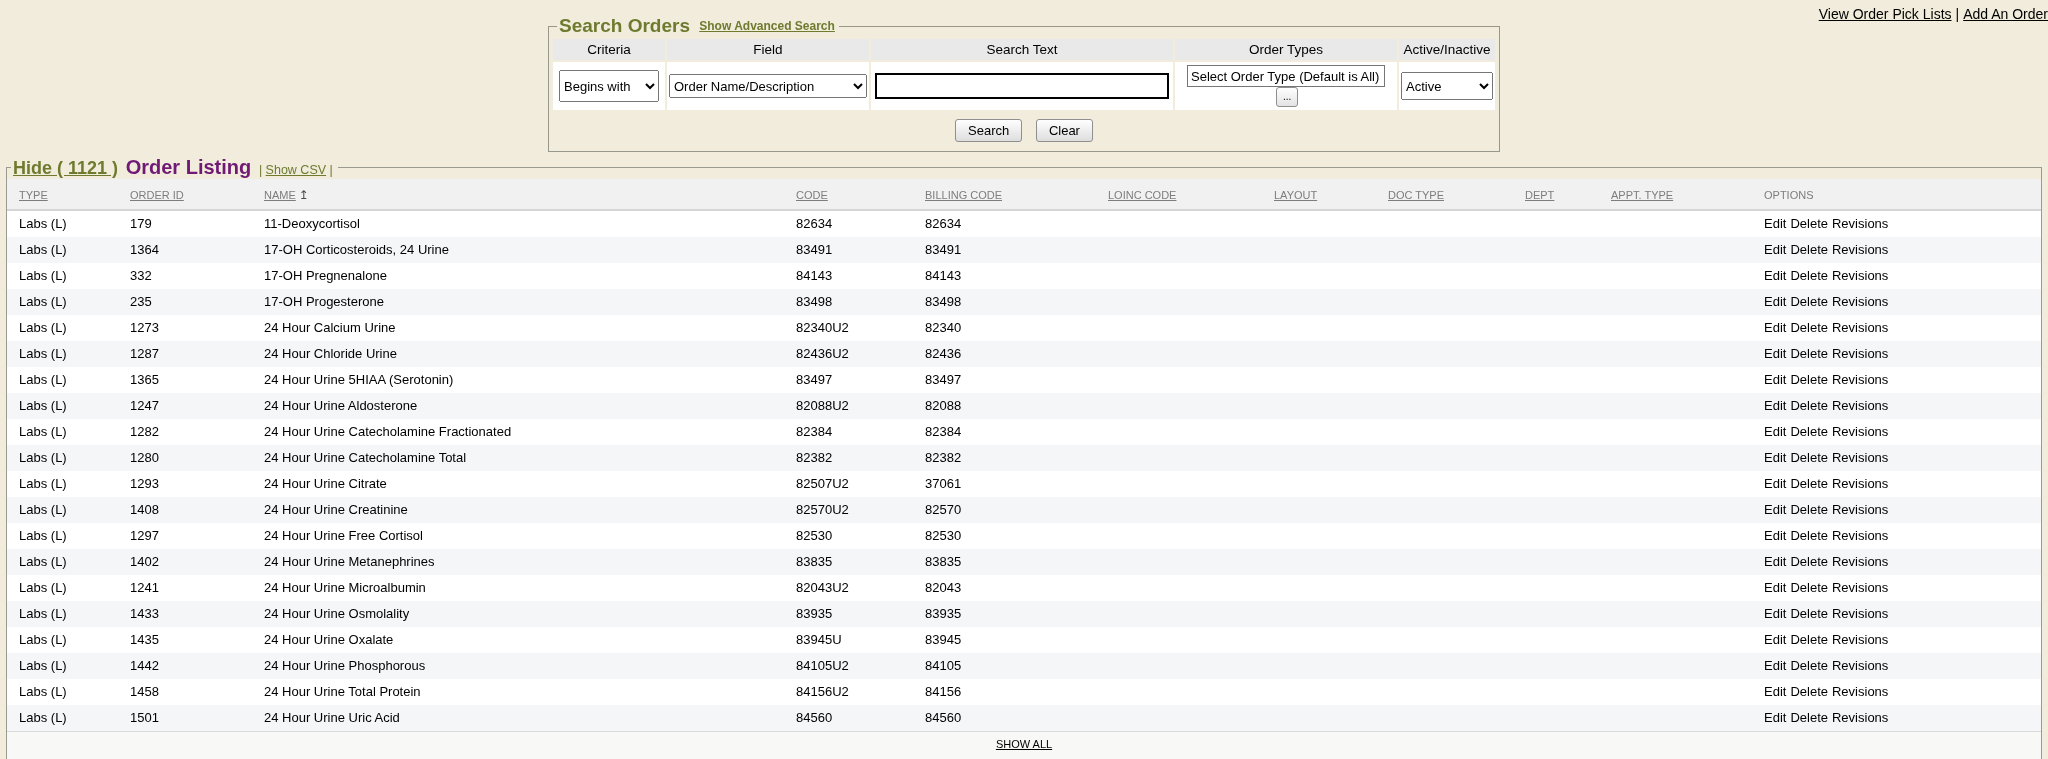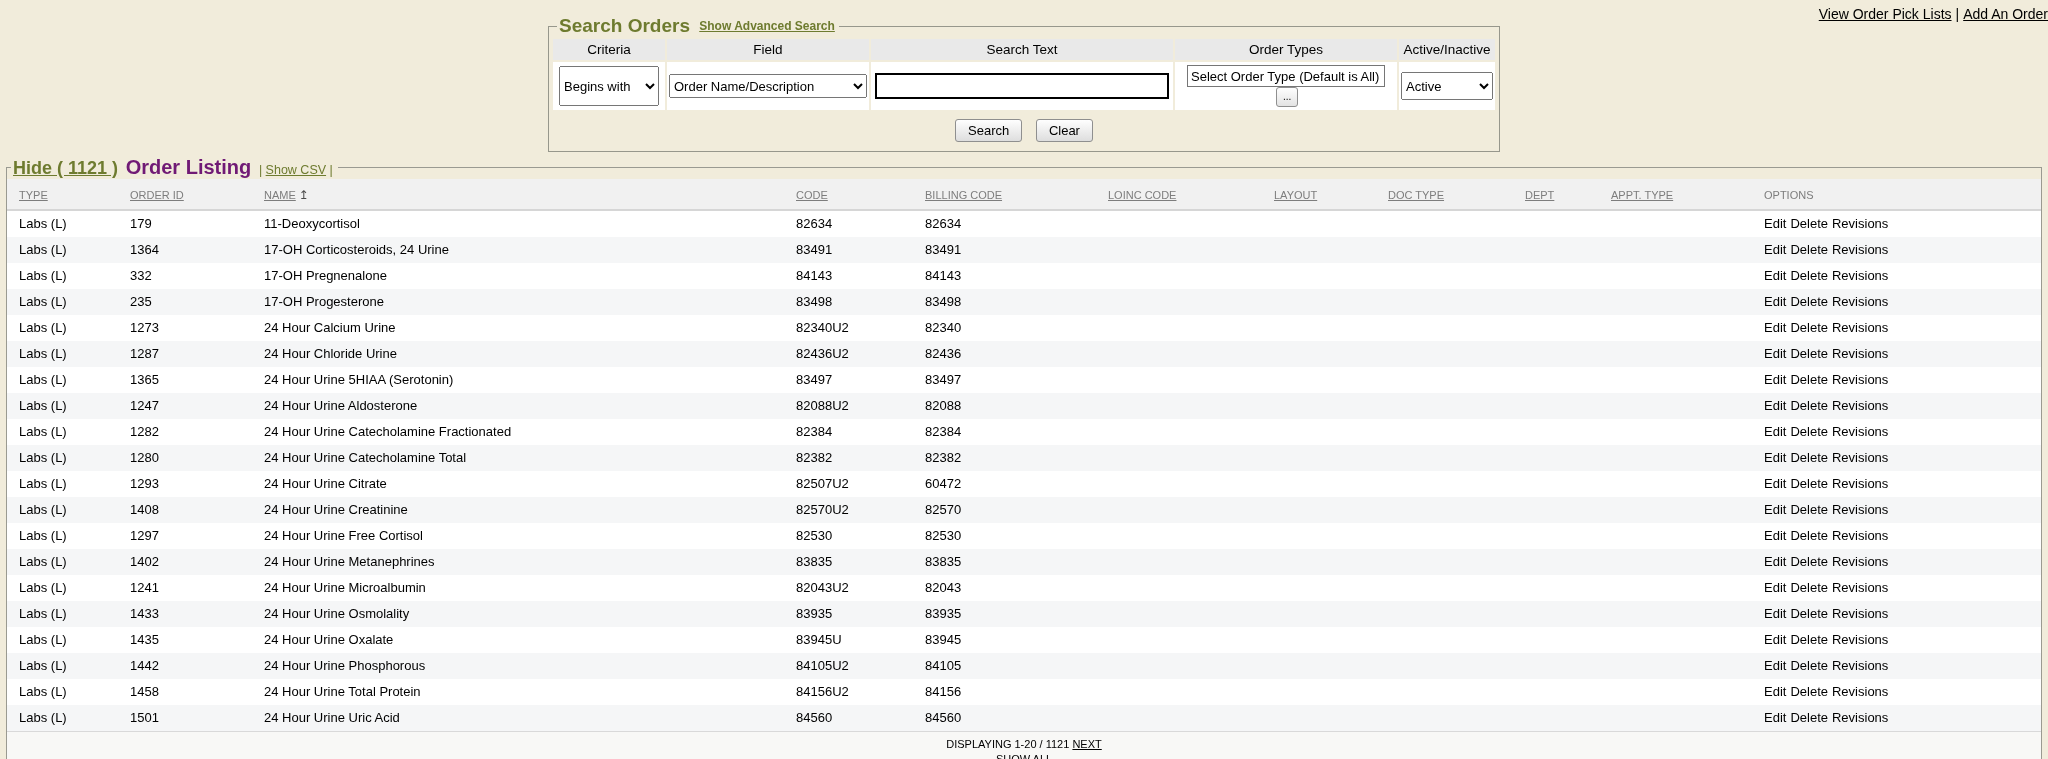--- a/index.html
+++ b/index.html
@@ -41,21 +41,21 @@
     background: #e9e9e9; font-weight: normal; font-size: 13.5px;
     padding: 3px 2px; text-align: center;
   }
   table.search-grid td {
     background: #ffffff; text-align: center;
     padding: 3px 2px; height: 34px; vertical-align: middle;
   }
   .search-grid select, .search-grid input[type="text"] {
     font-family: "Liberation Sans", sans-serif; font-size: 13px;
   }
-  select.criteria { width: 100px; height: 40px; }
+  select.criteria { width: 100px; height: 32px; }
   select.field { width: 198px; height: 24px; }
   input.search-text {
     width: 294px; height: 26px; border: 2px solid #000;
     padding: 2px 4px; outline: none;
   }
   input.order-type {
     width: 198px; height: 22px; border: 1px solid #767676;
     padding: 1px 3px; font-size: 12.5px;
   }
   button.browse-btn {
@@ -359,21 +359,21 @@
     <td></td>
     <td>
       <span class="opt-link">Edit</span><span class="opt-link">Delete</span><span class="opt-link">Revisions</span>
     </td>
   </tr>
         <tr>
     <td>Labs (L)</td>
     <td>1293</td>
     <td>24 Hour Urine Citrate</td>
     <td>82507U2</td>
-    <td>60472</td>
+    <td>37061</td>
     <td></td>
     <td></td>
     <td></td>
     <td></td>
     <td></td>
     <td>
       <span class="opt-link">Edit</span><span class="opt-link">Delete</span><span class="opt-link">Revisions</span>
     </td>
   </tr>
         <tr>
@@ -508,21 +508,17 @@
     <td></td>
     <td></td>
     <td>
       <span class="opt-link">Edit</span><span class="opt-link">Delete</span><span class="opt-link">Revisions</span>
     </td>
   </tr>
       </tbody>
   </table>
 
   <div class="table-footer">
-    <div class="line">
-      <span>DISPLAYING 1-20 / 1121</span>
-      <a>NEXT</a>
-    </div>
     <div class="line">
       <a>SHOW ALL</a>
     </div>
   </div>
 </fieldset>
 
 </body></html>

